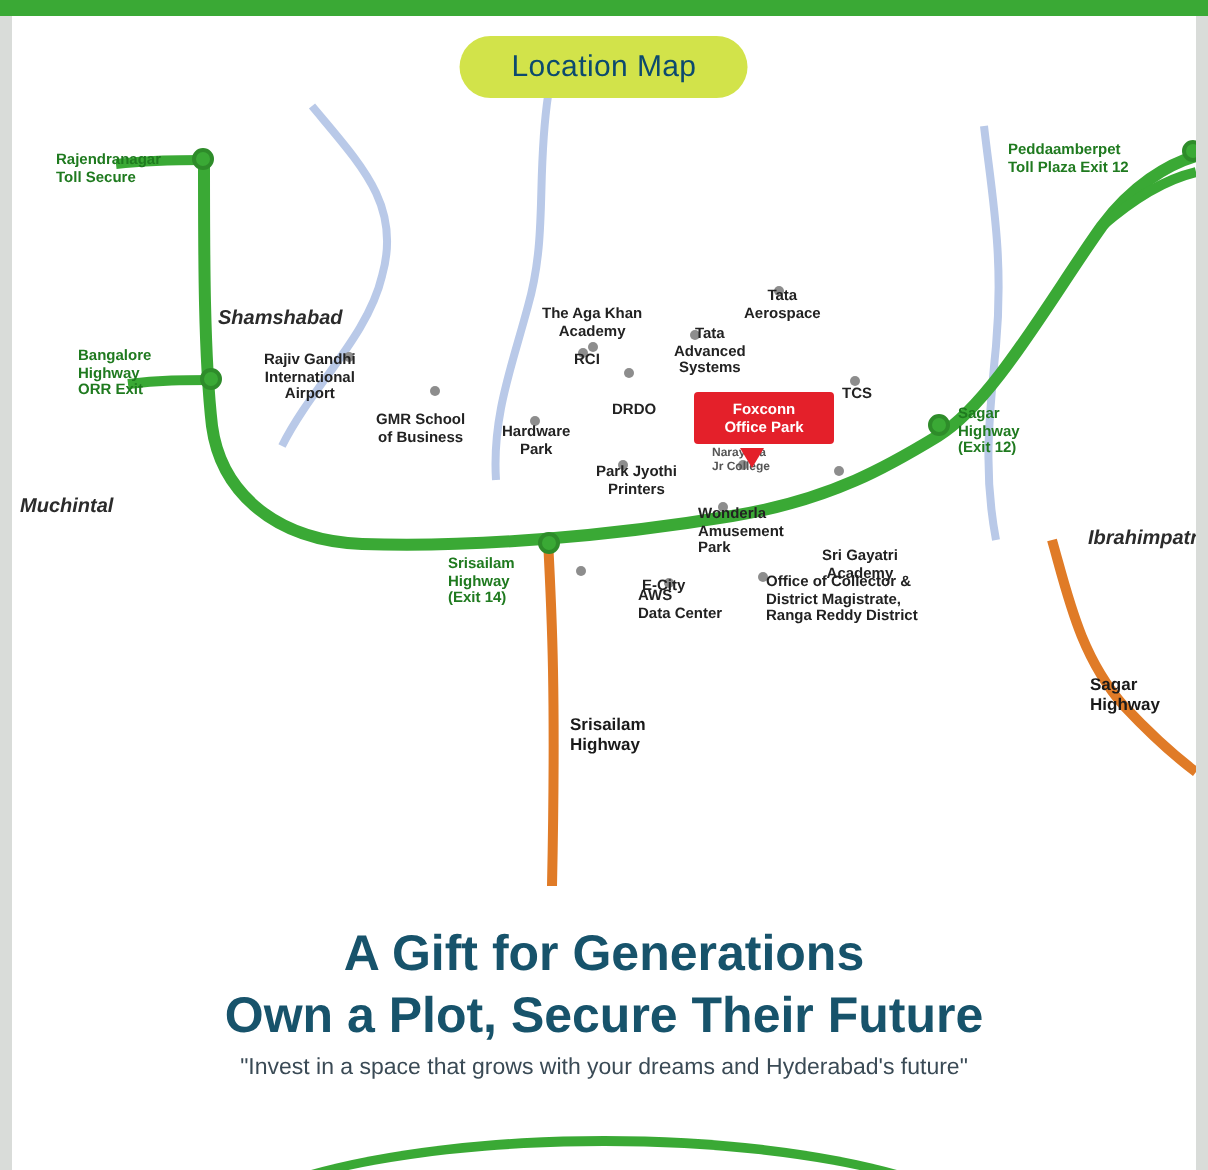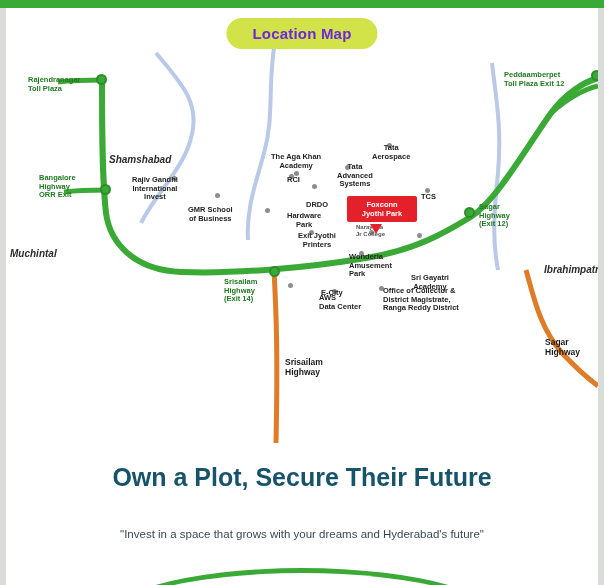--- a/index.html
+++ b/index.html
@@ -41,23 +41,23 @@
     width: 6px; height: 585px;
     background: #d9dcd9;
   }
   
   .map-pill {
     position: absolute;
     left: 50%;
     transform: translateX(-50%);
     top: 18px;
     background: #d2e34a;
-    color: #6d28d9;
+    color: #0c4a6e;
     font-size: 15px;
-    font-weight: bold;
+    font-weight: normal;
     padding: 7px 26px;
     border-radius: 20px;
     letter-spacing: 0.2px;
     z-index: 20;
     white-space: nowrap;
   }
   
   .map-area {
     position: absolute;
     left: 6px;
@@ -197,21 +197,21 @@
       <path d="M545 105 C 560 92, 575 82, 592 78" stroke="#3aa935" stroke-width="5" fill="none"></path>
     </svg>
 
     <div class="node" style="left:90px; top:66px;"></div>
     <div class="node" style="left:94px; top:176px;"></div>
     <div class="node" style="left:263px; top:258px;"></div>
     <div class="node" style="left:458px; top:199px;"></div>
     <div class="node" style="left:585px; top:62px;"></div>
 
     <div class="lbl green" style="left:22px; top:68px;">Rajendranagar
-Toll Plaza</div>
+Toll Secure</div>
     <div class="lbl green" style="left:33px; top:166px;">Bangalore
 Highway
 ORR Exit</div>
     <div class="lbl green" style="left:218px; top:270px;">Srisailam
 Highway
 (Exit 14)</div>
     <div class="lbl green" style="left:473px; top:195px;">Sagar
 Highway
 (Exit 12)</div>
     <div class="lbl green" style="left:498px; top:63px;">Peddaamberpet
@@ -237,58 +237,59 @@
     <div class="poi-dot" style="left:303px; top:222px;"></div>
     <div class="poi-dot" style="left:363px; top:222px;"></div>
     <div class="poi-dot" style="left:411px; top:225px;"></div>
     <div class="poi-dot" style="left:353px; top:243px;"></div>
     <div class="poi-dot" style="left:282px; top:275px;"></div>
     <div class="poi-dot" style="left:326px; top:281px;"></div>
     <div class="poi-dot" style="left:373px; top:278px;"></div>
 
     <div class="lbl" style="left:126px; top:168px; text-align:center;">Rajiv Gandhi
 International
-Invest</div>
+Airport</div>
     <div class="lbl" style="left:182px; top:198px; text-align:center;">GMR School
 of Business</div>
-    <div class="lbl" style="left:245px; top:204px; text-align:center;margin-left:36px;">Hardware
+    <div class="lbl" style="left:245px; top:204px; text-align:center;">Hardware
 Park</div>
     <div class="lbl" style="left:265px; top:145px; text-align:center;">The Aga Khan
 Academy</div>
     <div class="lbl" style="left:281px; top:168px;">RCI</div>
     <div class="lbl" style="left:300px; top:181px;margin-top:12px;">DRDO</div>
     <div class="lbl" style="left:331px; top:155px; text-align:center;">Tata
 Advanced
 Systems</div>
     <div class="lbl" style="left:366px; top:136px; text-align:center;">Tata
 Aerospace</div>
     <div class="lbl" style="left:415px; top:185px;">TCS</div>
-    <div class="lbl" style="left:292px; top:224px; text-align:center;">Exit Jyothi
+    <div class="lbl" style="left:292px; top:224px; text-align:center;">Park Jyothi
 Printers</div>
     <div class="lbl" style="left:350px; top:216px; font-size:6px; color:#555;">Narayana
 Jr College</div>
     <div class="lbl" style="left:405px; top:228px; text-align:center;margin-top:38px;">Sri Gayatri
 Academy</div>
     <div class="lbl" style="left:343px; top:245px; text-align:left;">Wonderla
 Amusement
 Park</div>
     <div class="lbl" style="left:284px; top:281px;margin-left:31px;">E-City</div>
     <div class="lbl" style="left:313px; top:286px; ">AWS
 Data Center</div>
     <div class="lbl" style="left:377px; top:279px;">Office of Collector &amp;
 District Magistrate,
 Ranga Reddy District</div>
 
     <div class="foxconn-box" style="left:341px; top:188px; width:58px;">Foxconn
-Jyothi Park</div>
+Office Park</div>
     <div class="foxconn-pin" style="left:364px; top:216px;"></div>
 
   </div>
 
   <div class="headline">
+    <span>A Gift for Generations</span>
     <span class="l2">Own a Plot, Secure Their Future</span>
   </div>
 
   <div class="subline">"Invest in a space that grows with your dreams and Hyderabad's future"</div>
 
   <div class="bottom-arc"></div>
 
 </div>
 
 </body></html>

